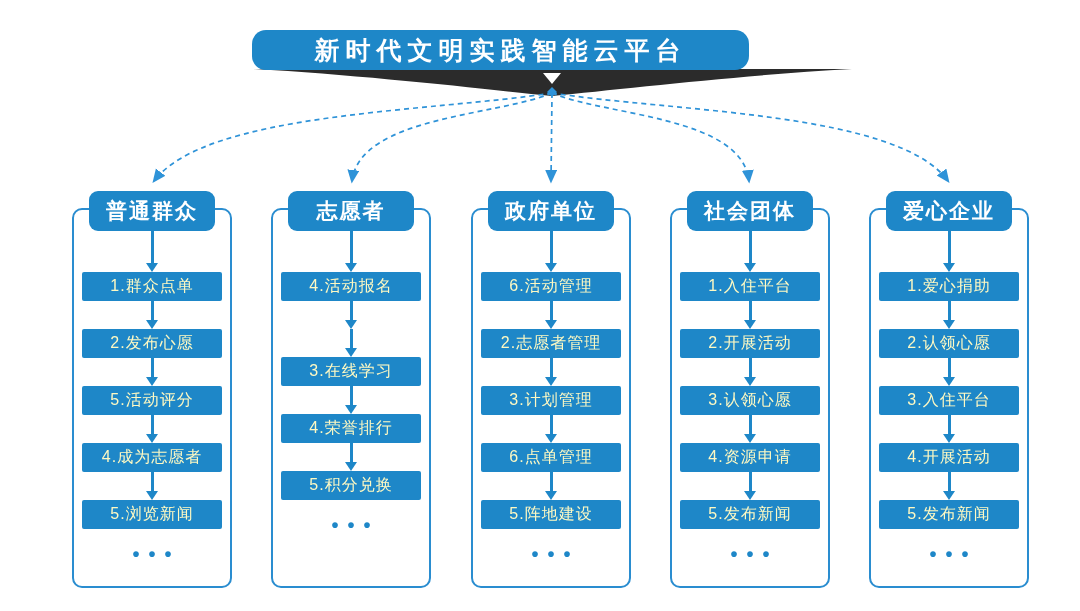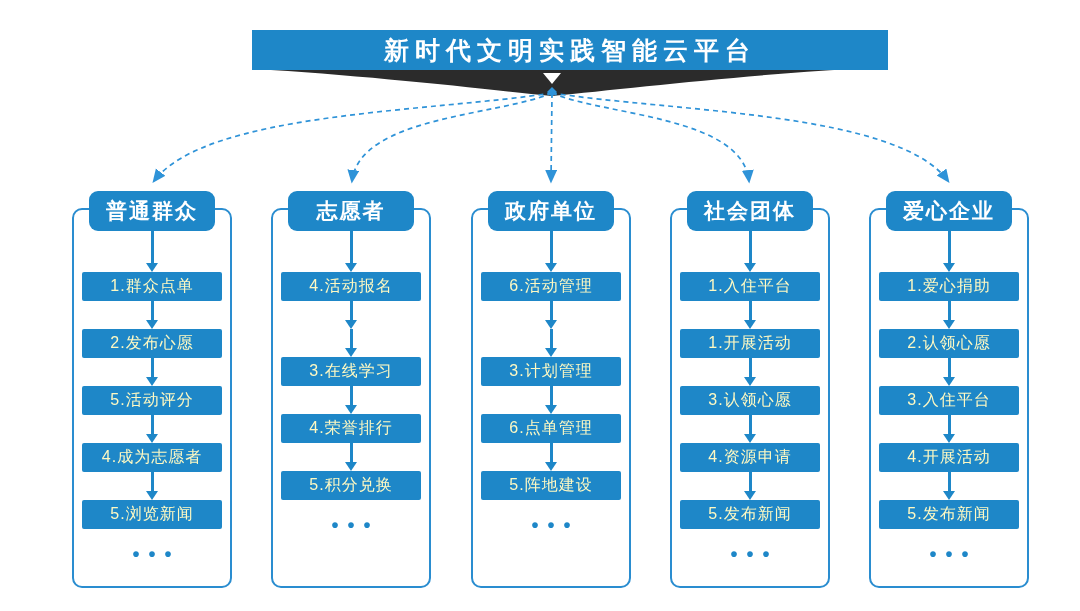--- a/index.html
+++ b/index.html
@@ -9,23 +9,24 @@
   }
   *{box-sizing:border-box;}
   html,body{margin:0;padding:0;background:#fff;}
   #canvas{
     position:relative;width:1080px;height:611px;background:#ffffff;
     overflow:hidden;margin:0 auto;
     font-family:"Liberation Sans","DejaVu Sans",sans-serif;
   }
   
   .banner{
-    position:absolute;left:252px;top:30px;width:636px;height:40px;
+    position:absolute;left:252px;top:30px;width:497px;height:40px;
     background:var(--blue);display:flex;align-items:center;justify-content:center;
     z-index:3;
+    border-radius:14px;
   }
   .banner span{
     color:#fff;font-size:25px;font-weight:bold;letter-spacing:6px;white-space:nowrap;
   }
   
   #connectors{position:absolute;left:0;top:0;z-index:1;pointer-events:none;}
   
   .column{
     position:absolute;top:191px;width:160px;height:412px;
     display:flex;flex-direction:column;align-items:center;z-index:2;
@@ -120,36 +121,37 @@
     <div class="step">5.积分兑换</div>
     <div class="more">•••</div>
   </div>
 
   <div class="column" style="left:471px">
     <div class="frame"></div>
     <div class="col-header">政府单位</div>
     <div class="arrow a-long"></div>
     <div class="step">6.活动管理</div>
     <div class="arrow a-short"></div>
+    <div class="step">2.志愿者管理</div>
     <div class="arrow a-short"></div>
     <div class="step">3.计划管理</div>
     <div class="arrow a-short"></div>
     <div class="step">6.点单管理</div>
     <div class="arrow a-short"></div>
     <div class="step">5.阵地建设</div>
     <div class="more">•••</div>
   </div>
 
   <div class="column" style="left:670px">
     <div class="frame"></div>
     <div class="col-header">社会团体</div>
     <div class="arrow a-long"></div>
     <div class="step">1.入住平台</div>
     <div class="arrow a-short"></div>
-    <div class="step">1.开展活动</div>
+    <div class="step">2.开展活动</div>
     <div class="arrow a-short"></div>
     <div class="step">3.认领心愿</div>
     <div class="arrow a-short"></div>
     <div class="step">4.资源申请</div>
     <div class="arrow a-short"></div>
     <div class="step">5.发布新闻</div>
     <div class="more">•••</div>
   </div>
 
   <div class="column" style="left:869px">

